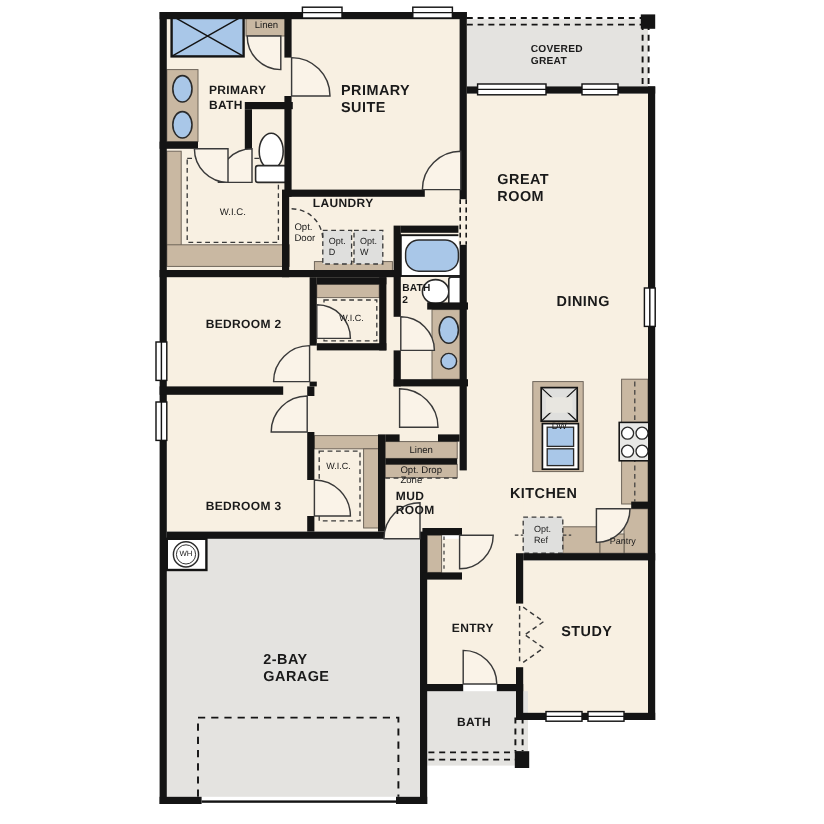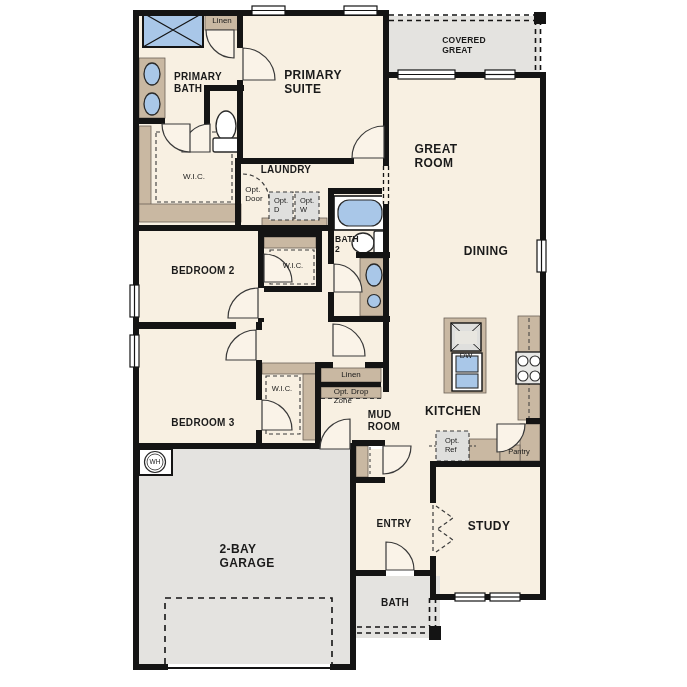--- a/index.html
+++ b/index.html
@@ -284,21 +284,21 @@
   <div class="lbl room-sm" style="left:347px;top:245px;">BATH
 2</div>
   <div class="lbl room-lg" style="left:486px;top:252px;">DINING</div>
   <div class="lbl room-md" style="left:203px;top:271px;">BEDROOM 2</div>
   <div class="lbl tiny2" style="left:293px;top:266px;">W.I.C.</div>
   <div class="lbl room-md" style="left:203px;top:383px;margin-top:40px;">BEDROOM 3</div>
   <div class="lbl tiny2" style="left:282px;top:389px;">W.I.C.</div>
   <div class="lbl tiny" style="left:351px;top:375px;">Linen</div>
   <div class="lbl tiny" style="left:351px;top:396px;">Opt. Drop
 Zone</div>
-  <div class="lbl room-md" style="left:384px;top:420px;">MUD
+  <div class="lbl room-md" style="left:346px;top:420px;">MUD
 ROOM</div>
   <div class="lbl room-lg" style="left:453px;top:412px;">KITCHEN</div>
   <div class="lbl tiny2" style="left:466px;top:356px;">DW</div>
   <div class="lbl tiny2" style="left:452px;top:446px;">Opt.
 Ref</div>
   <div class="lbl tiny2" style="left:519px;top:452px;">Pantry</div>
   <div class="lbl wh" style="left:155px;top:462px;">WH</div>
   <div class="lbl room-lg" style="left:247px;top:557px;">2-BAY
 GARAGE</div>
   <div class="lbl room-md" style="left:394px;top:524px;">ENTRY</div>

